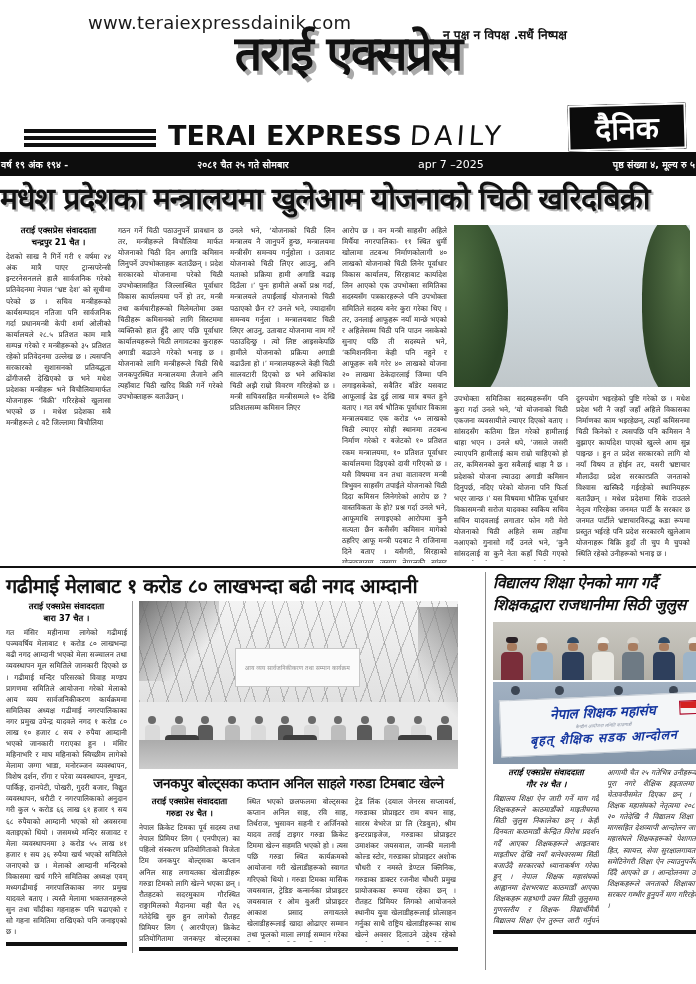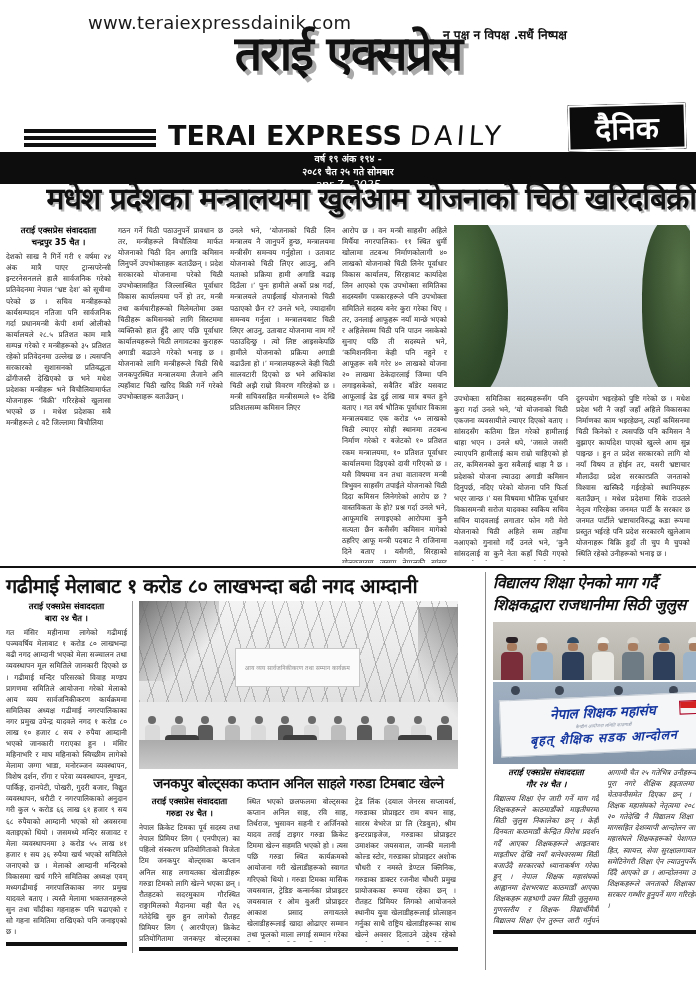--- a/index.html
+++ b/index.html
@@ -12,27 +12,27 @@
   .masthead{position:absolute;left:0;right:0;top:22px;text-align:center;font-size:48px;font-weight:bold;
             letter-spacing:-2px;line-height:1.3;white-space:nowrap;text-shadow:4px 4px 0 #a9a9a9;}
   .mast-sub{position:absolute;top:120px;left:0;right:0;height:32px;}
   .mast-bars{position:absolute;left:24px;top:9px;width:132px;height:18px;
              background:repeating-linear-gradient(#111 0 4px,#fff 4px 7px);}
   .mast-en{position:absolute;left:168px;top:0;font-size:27px;font-weight:800;letter-spacing:0;white-space:nowrap;}
   .mast-daily{font-weight:500;letter-spacing:4px;display:inline-block;transform:skewX(-4deg);margin-left:8px;}
   .dainik{position:absolute;right:10px;top:-16px;width:118px;height:46px;background:#0c0c0c;color:#fff;
           display:flex;align-items:center;justify-content:center;font-size:30px;font-weight:bold;
           transform:rotate(-1.5deg);box-shadow:inset 0 0 0 2px #fff, inset 0 0 0 4px #0c0c0c;z-index:5;}
-  .infobar{position:absolute;top:152px;left:0;right:0;height:32px;background:#0d0d0d;color:#fff;
+  .infobar{position:absolute;top:152px;left:0;right:0;height:24px;background:#0d0d0d;color:#fff;
            display:flex;align-items:center;justify-content:space-between;font-size:9.5px;font-weight:bold;
-           padding:0 1px;box-sizing:border-box;flex-direction:column;}
-  .infobar .date-en{font-style:italic;font-weight:normal;font-size:11px;}
-
-  
-  .lead-headline{position:absolute;top:177px;left:0;width:696px;text-align:right;font-size:30px;font-weight:bold;
+           padding:0 1px;box-sizing:border-box;}
+  .infobar .date-en{font-weight:normal;font-size:11px;}
+
+  
+  .lead-headline{position:absolute;top:177px;left:0;width:696px;text-align:left;font-size:30px;font-weight:bold;
                  white-space:nowrap;letter-spacing:-1px;text-shadow:2px 2px 0 #b5b5b5;}
   .lead-body{position:absolute;top:225px;left:6px;width:684px;height:338px;display:flex;gap:7px;}
   .col{font-size:7.3px;line-height:1.52;text-align:justify;overflow:hidden;color:#1c1c1c;}
   .lead-col{width:105px;height:338px;}
   .byline{font-weight:bold;text-align:center;font-size:8.3px;line-height:1.4;margin-bottom:3px;color:#000;}
   .lead-right{width:236px;display:flex;flex-direction:column;}
 
   
   .building-photo{position:relative;height:162px;background:linear-gradient(#e0e8eb,#ccd5d9 60%,#c0c7ca);overflow:hidden;}
   .tree{position:absolute;border-radius:45% 55% 50% 50%;}
@@ -133,21 +133,21 @@
     <span class="date-en">apr 7 –2025</span>
     <span>पृष्ठ संख्या ४, मूल्य रु ५</span>
   </div>
 
   <div class="lead-headline">मधेश प्रदेशका मन्त्रालयमा खुलेआम योजनाको चिठी खरिदबिक्री</div>
 
   <div class="lead-body">
     <div class="col lead-col">
       <div class="byline">
         <div>तराई एक्सप्रेस संवाददाता</div>
-        <div>चन्द्रपुर 35 चैत ।</div>
+        <div>चन्द्रपुर 21 चैत ।</div>
       </div>
       <span>देशको साख नै गिर्ने गरी १ वर्षमा २४ अंक मात्रै पाएर ट्रान्सपरेन्सी इन्टरनेसनलले हालै सार्वजनिक गरेको प्रतिवेदनमा नेपाल ‘भ्रष्ट देश’ को सूचीमा परेको छ । सचिव मन्त्रीहरूको कार्यसम्पादन नतिजा पनि सार्वजनिक गर्दा प्रधानमन्त्री केपी शर्मा ओलीको कार्यालयले २८.५ प्रतिशत काम मात्रै सम्पन्न गरेको र मन्त्रीहरूको ३५ प्रतिशत रहेको प्रतिवेदनमा उल्लेख छ । त्यसपनि सरकारको सुशासनको प्रतिबद्धता ढोंगीजस्तै देखिएको छ भने मधेश प्रदेशका मन्त्रीहरू भने बिचौलियामार्फत योजनाहरू ‘बिक्री’ गरिरहेको खुलासा भएको छ । मधेश प्रदेशका सबै मन्त्रीहरूले ८ वटै जिल्लामा बिचौलिया</span>
     </div>
     <div class="col lead-col">गठन गर्ने चिठी पठाउनुपर्ने प्रावधान छ तर, मन्त्रीहरूले बिचौलिया मार्फत योजनाको चिठी दिन अगाडि कमिसन लिनुपर्ने उपभोक्ताहरू बताउँछन् । प्रदेश सरकारको योजनामा परेको चिठी उपभोक्तासहित जिल्लास्थित पूर्वाधार विकास कार्यालयमा पर्ने हो तर, मन्त्री तथा कर्मचारीहरूको मिलेमतोमा उक्त चिठीहरू कमिसनको लागि सिस्टममा व्यक्तिको हात हुँदै आए पछि पूर्वाधार कार्यालयहरूले चिठी लगावटका कुराहरू अगाडी बढाउने गरेको भनाइ छ । योजनाको लागि मन्त्रीहरूले चिठी सिधै जनकपुरस्थित मन्त्रालयमा लैजाने अनि त्यहाँबाट चिठी खरिद बिक्री गर्ने गरेको उपभोक्ताहरू बताउँछन् ।</div>
     <div class="col lead-col">उनले भने, ‘योजनाको चिठी लिन मन्त्रालय नै जानुपर्ने हुन्छ, मन्त्रालयमा मन्त्रीसँग समन्वय गर्नुहोला । उताबाट योजनाको चिठी लिएर आउनु, अनि यताको प्रक्रिया हामी अगाडि बढाइ दिउँला ।’ पुनः हामीले अर्को प्रश्न गर्दा, मन्त्रालयले तपाईंलाई योजनाको चिठी पठाएको छैन र? उनले भने, ज्यादासँग समन्वय गर्नुला । मन्त्रालयबाट चिठी लिएर आउनु, उताबाट योजनामा नाम गरेँ पठाउदिन्छु । त्यो लिष्ट आइसकेपछि हामीले योजनाको प्रक्रिया अगाडी बढाउँला हो ।’ मन्त्रालयहरूले केही चिठी सालवटारी दिएको छ भने अधिकांश चिठी अझै राम्रो विवरण गरिरहेको छ । मन्त्री सचिवसहित मन्त्रीसम्मले १० देखि प्रतिशतसम्म कमिसन लिएर</div>
     <div class="col lead-col">आरोप छ । वन मन्त्री साहसँग अहिले मिर्चैया नगरपालिका- ११ स्थित धुर्मी खोलामा तटबन्ध निर्माणकोलागी ४० लाखको योजनाको चिठी लिनेर पूर्वाधार विकास कार्यालय, सिरहाबाट कार्यादेश लिन आएको एक उपभोक्ता समितिका सदस्यसँग पत्रकारहरूले पनि उपभोक्ता समितिले सदस्य बनेर कुरा गरेका थिए । तर, उनलाई आफूहरू नयाँ मान्छे भएको र अहिलेसम्म चिठी पनि पाउन नसकेको सुनाए पछि ती सदस्यले भने, ‘कमिशनविना केही पनि नहुने र आफूहरू सबै गरेर ४० लाखको योजना २० लाखमा ठेकेदारलाई जिम्मा पनि लगाइसकेको, सबैतिर बाँडेर यसबाट आफूलाई ढेड दुई लाख मात्र बचत हुने बताए । गत वर्ष भौतिक पूर्वाधार विकास मन्त्रालयबाट एक करोड ५० लाखको चिठी ल्याएर सोही स्थानमा तटबन्ध निर्माण गरेको र बजेटको १० प्रतिशत रकम मन्त्रालयमा, १० प्रतिशत पूर्वाधार कार्यालयमा दिइएको दावी गरिएको छ । यसै विषयमा वन तथा वातावरण मन्त्री त्रिभुवन साहसँग तपाईंले योजनाको चिठी दिदा कमिसन लिनेगरेको आरोप छ ? वास्तविकता के हो? प्रश्न गर्दा उनले भने, आफूमाथि लगाइएको आरोपमा कुनै सत्यता छैन कसैसँग कमिसन मागेको ठहरिए आफू मन्त्री पदबाट नै राजिनामा दिने बताए । यसैगरी, सिरहाको गोलबजारमा जसपा नेपालकी सांसद सहिदा खातुनसँग</div>
 
     <div class="lead-right">
       <div class="building-photo">
         <div class="tree tree-left"></div>
@@ -164,21 +164,21 @@
 
   <div class="bottom">
 
     <div class="bottom-leftmid">
       <div class="sec-headline">गढीमाई मेलाबाट १ करोड ८० लाखभन्दा बढी नगद आम्दानी</div>
 
       <div class="leftmid-row">
         <div class="col gadhimai-col">
           <div class="byline">
             <div>तराई एक्सप्रेस संवाददाता</div>
-            <div>बारा २४ चैत ।</div>
+            <div>बारा 37 चैत ।</div>
           </div>
           <span>गत मंसिर महीनामा लागेको गढीमाई पञ्चवर्षिय मेलाबाट १ करोड ८० लाखभन्दा बढी नगद आम्दानी भएको मेला सञ्चालन तथा व्यवस्थापन मूल समितिले जानकारी दिएको छ । गढीमाई मन्दिर परिसरको विवाह मण्डप प्रागणमा समितिले आयोजना गरेको मेलाको आय व्यय सार्वजनिकीकरण कार्यक्रममा समितिका अध्यक्ष गढीमाई नगरपालिकाका नगर प्रमुख उपेन्द्र यादवले नगद १ करोड ८० लाख १० हजार ८ सय २ रुपैया आम्दानी भएको जानकारी गराएका हुन । मंसिर महिनाभरि र माघ महिनाको स्विच्छीम लागेको मेलामा जग्गा भाडा, मनोरञ्जन व्यवस्थापन, विशेष दर्शन, राँगा र परेवा व्यवस्थापन, मुण्डन, पार्किङ्ग, दानपेटी, पोखरी, गुदरी बजार, विद्युत व्यवस्थापन, धरौटी र नगरपालिकाको अनुदान गरी कुल ५ करोड ६६ लाख ६१ हजार ९ सय ६८ रुपैयाको आम्दानी भएको सो अवसरमा बताइएको थियो । जसमध्ये मन्दिर सजावट र मेला व्यवस्थापनमा ३ करोड ५५ लाख ४१ हजार १ सय ३६ रुपैया खर्च भएको समितिले जनाएको छ । मेलाको आम्दानी मन्दिरको विकासमा खर्च गरिने समितिका अध्यक्ष एवम् मध्यगढीमाई नगरपालिकाका नगर प्रमुख यादवले बताए । त्यस्तै मेलामा भक्तजनहरूले सुन तथा चाँदीका गहनाहरू पनि चढाएको र सो गहना समितिमा राखिएको पनि जनाइएको छ ।</span>
           <div class="endbar"></div>
         </div>
 
         <div class="mid-block">
           <div class="bw-photo">
             <div class="canopy"></div>
             <div class="bw-dark-l"></div>
             <div class="bw-dark-r"></div>

